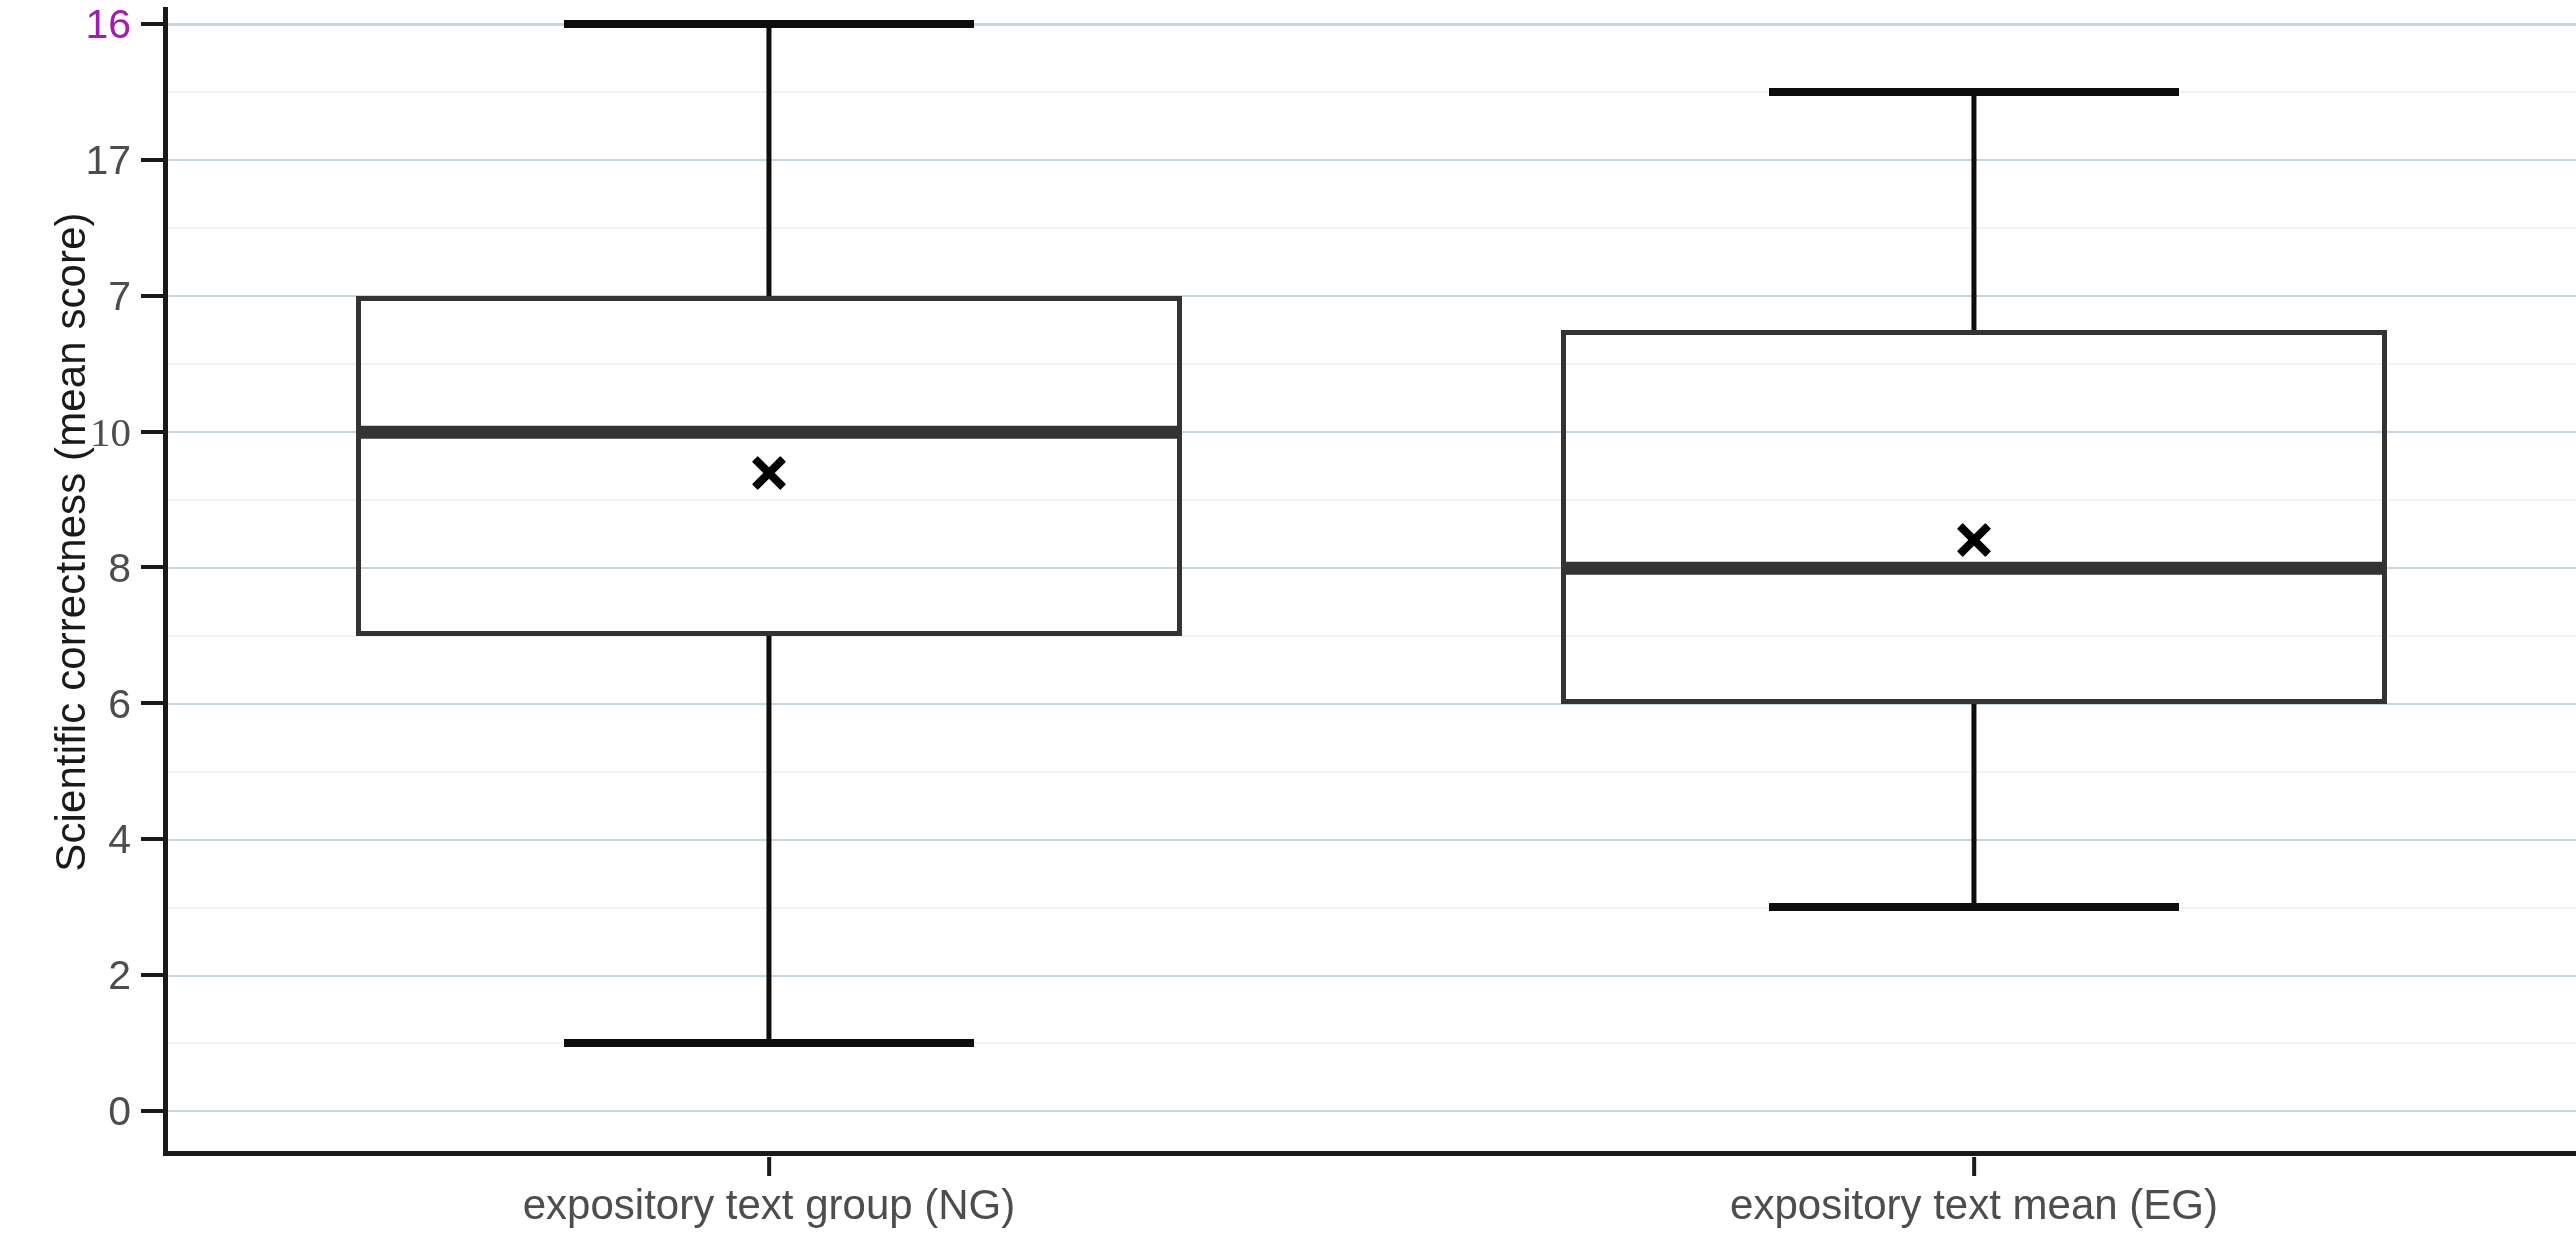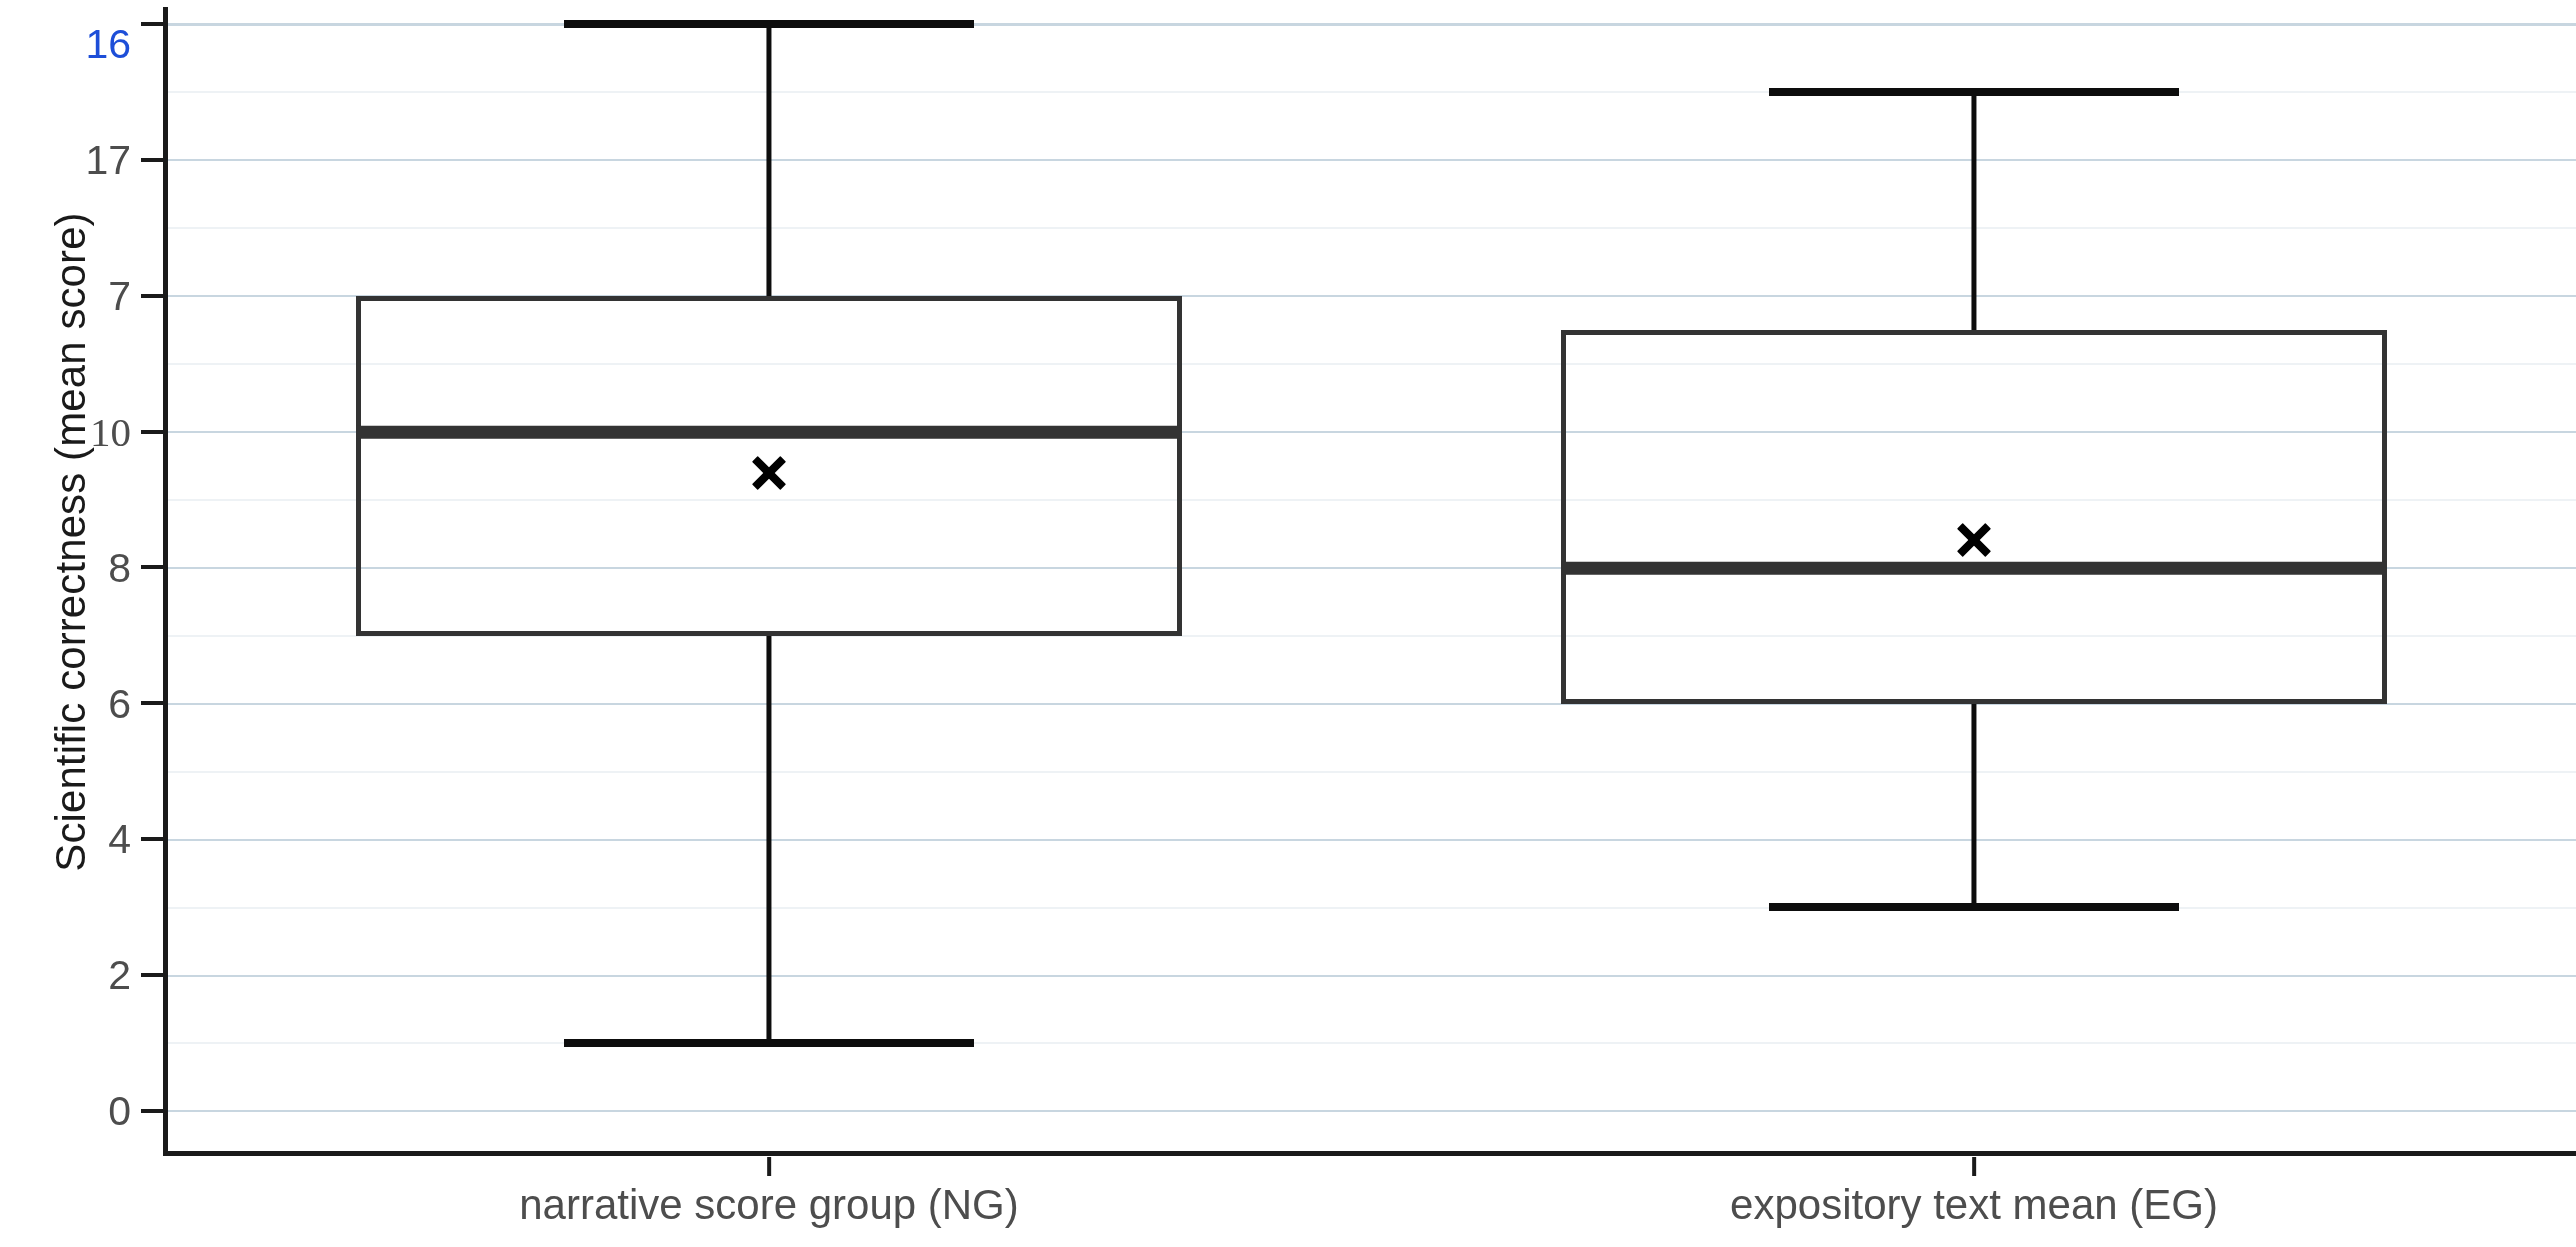--- a/index.html
+++ b/index.html
@@ -218,23 +218,23 @@
       <div class="y-tick-label" style="top: 704px; color: rgb(77, 77, 77);">6</div>
       <div class="y-tick-mark" style="top: 565px; background: rgb(26, 26, 26);"></div>
       <div class="y-tick-label" style="top: 568px; color: rgb(77, 77, 77);">8</div>
       <div class="y-tick-mark" style="top: 430px; background: rgb(26, 26, 26);"></div>
       <div class="y-tick-label" style="top: 432px; color: rgb(77, 77, 77); font-family: Liberation Serif, serif;">10</div>
       <div class="y-tick-mark" style="top: 294px; background: rgb(26, 26, 26);"></div>
       <div class="y-tick-label" style="top: 296px; color: rgb(77, 77, 77);">7</div>
       <div class="y-tick-mark" style="top: 158px; background: rgb(26, 26, 26);"></div>
       <div class="y-tick-label" style="top: 160px; color: rgb(77, 77, 77);">17</div>
       <div class="y-tick-mark" style="top: 22px; background: rgb(26, 26, 26);"></div>
-      <div class="y-tick-label" style="top: 24px; color: #1d4ed8; margin-top: 20px;">16</div>
+      <div class="y-tick-label" style="top: 24px; color: #a21caf;">16</div>
     </div>
   <div id="x-ticks-layer">
       <div class="x-tick-mark" style="left: 769px; background: rgb(26, 26, 26);"></div>
-      <div class="x-tick-label" style="left: 769px; color: rgb(77, 77, 77);">narrative score group (NG)</div>
+      <div class="x-tick-label" style="left: 769px; color: rgb(77, 77, 77);">expository text group (NG)</div>
       <div class="x-tick-mark" style="left: 1974px; background: rgb(26, 26, 26);"></div>
       <div class="x-tick-label" style="left: 1974px; color: rgb(77, 77, 77);">expository text mean (EG)</div>
     </div>
 
 </div>
 
 
 </body></html>

